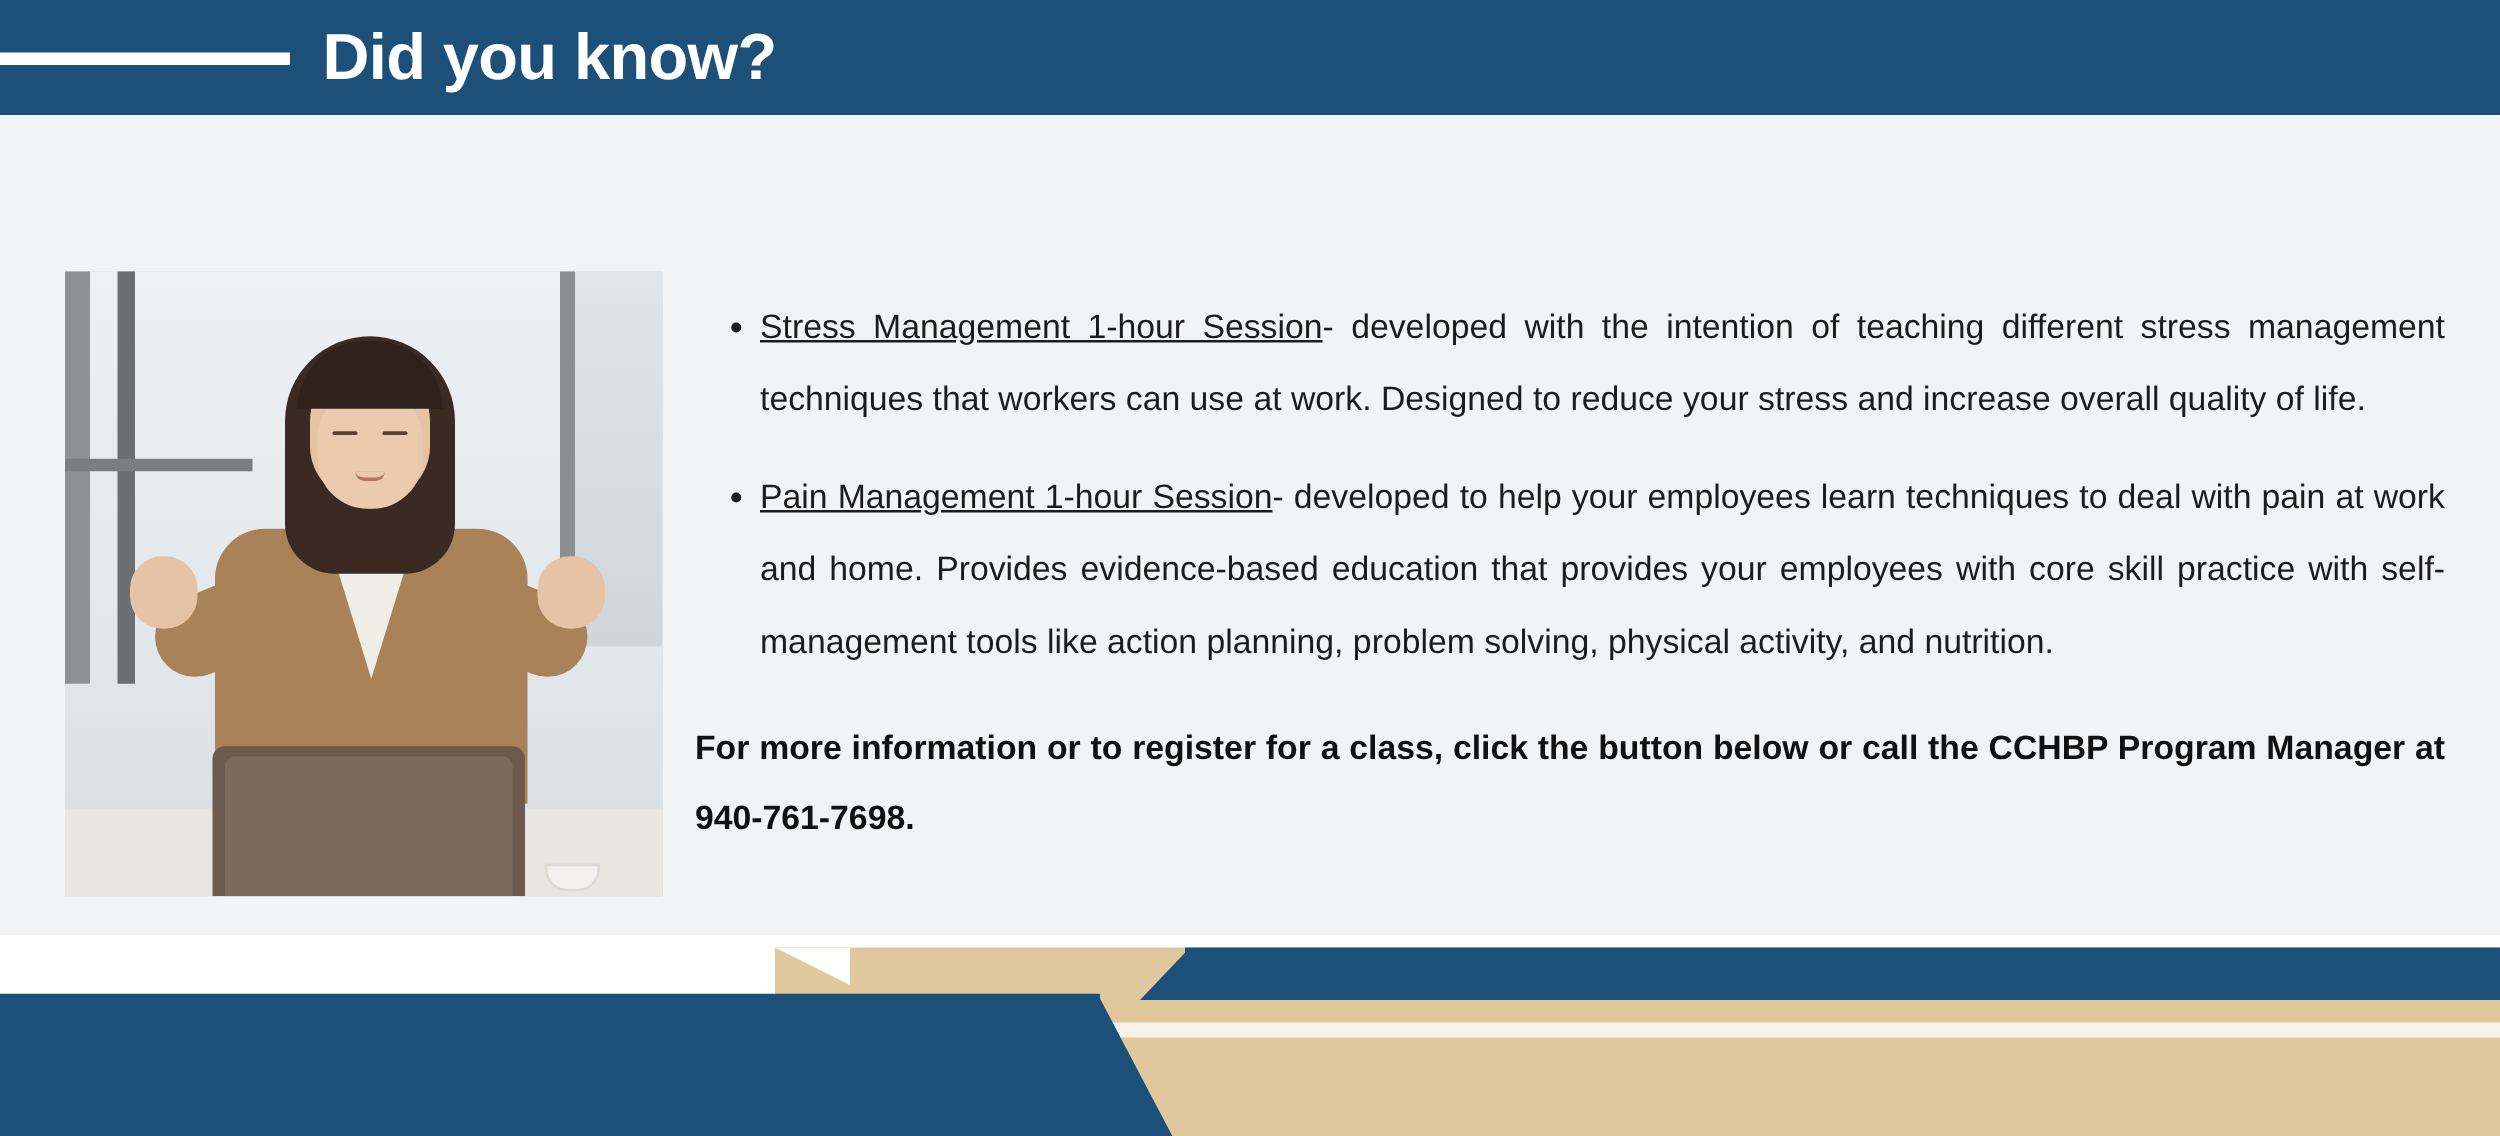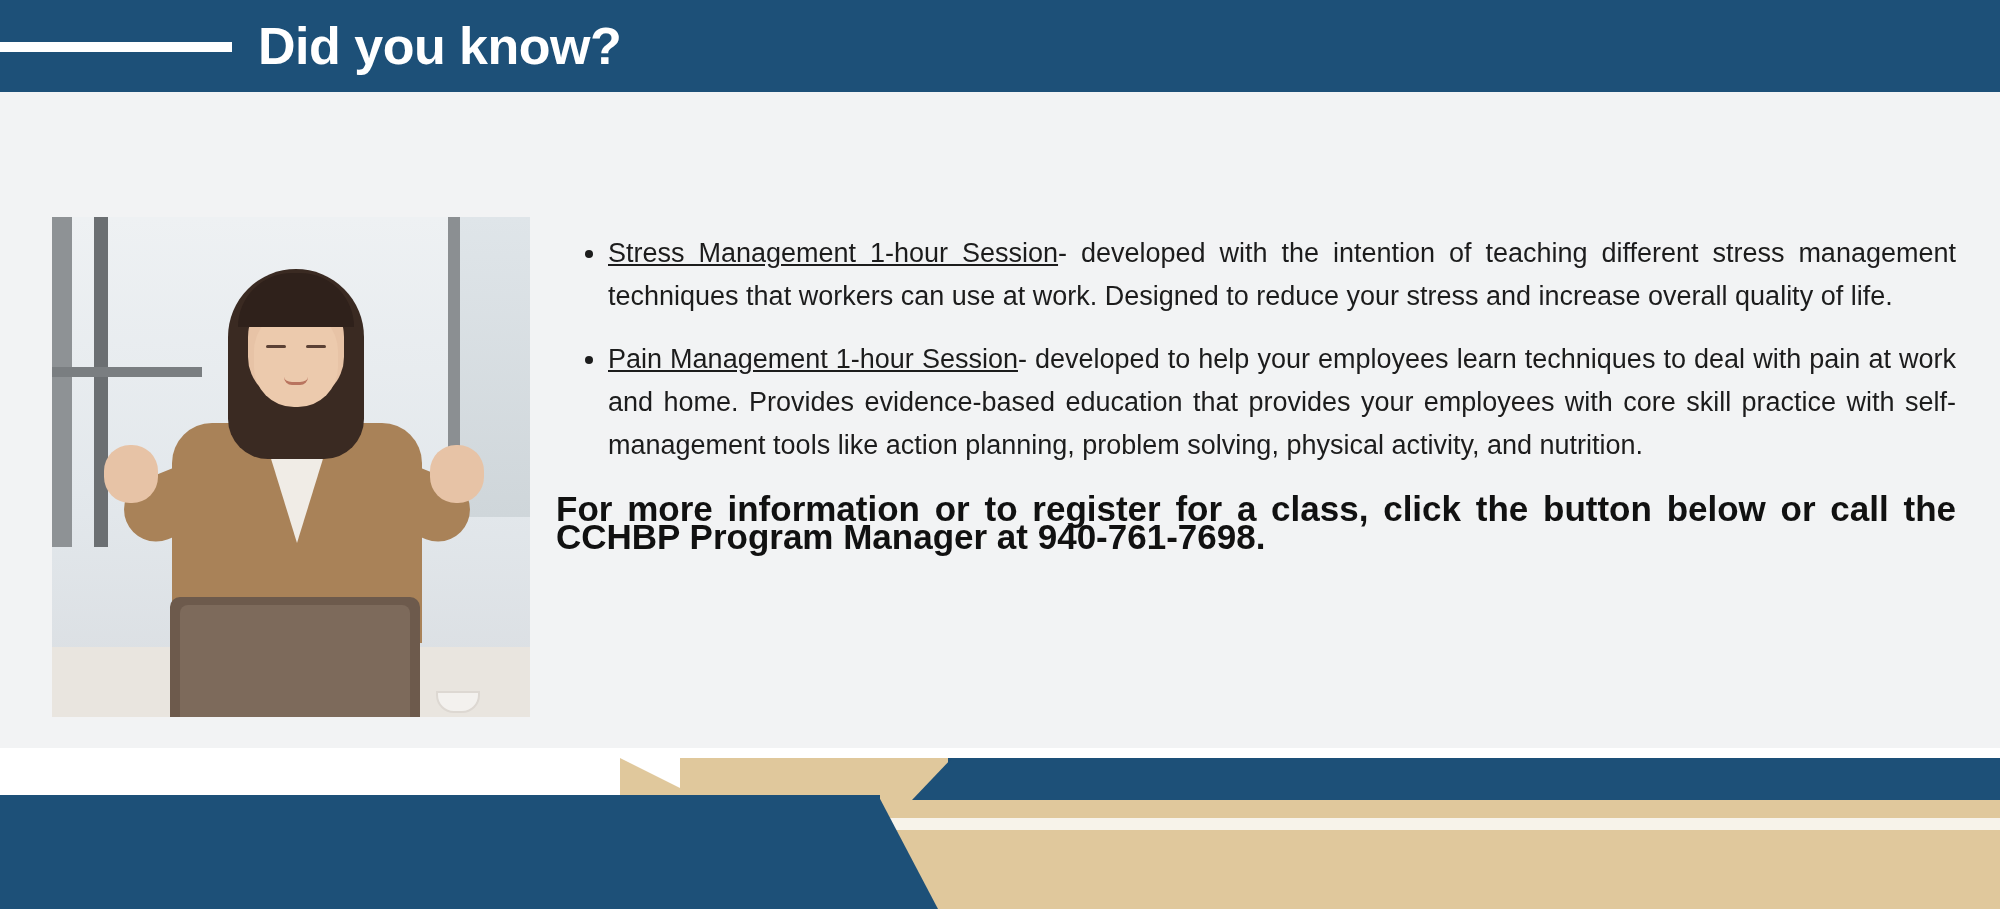--- a/index.html
+++ b/index.html
@@ -312,31 +312,31 @@
     color: #1c1c1c;
     text-align: justify;
     text-justify: inter-word;
   }
   .bullets {
     margin-top: 22px;
     padding-left: 52px;
   }
   .bullets li {
     font-size: 27px;
-    line-height: 43px;
+    line-height: 58px;
     color: #1c1c1c;
     text-align: justify;
     margin-bottom: 20px;
   }
   .bullets li:last-child { margin-bottom: 0; }
   .u { text-decoration: underline; }
   .closing {
     margin-top: 28px;
-    font-size: 35px;
-    line-height: 28px;
+    font-size: 27px;
+    line-height: 56px;
     font-weight: bold;
     color: #111111;
     text-align: justify;
   }
 
   
   .bottom {
     position: absolute;
     top: 748px;
     left: 0;

